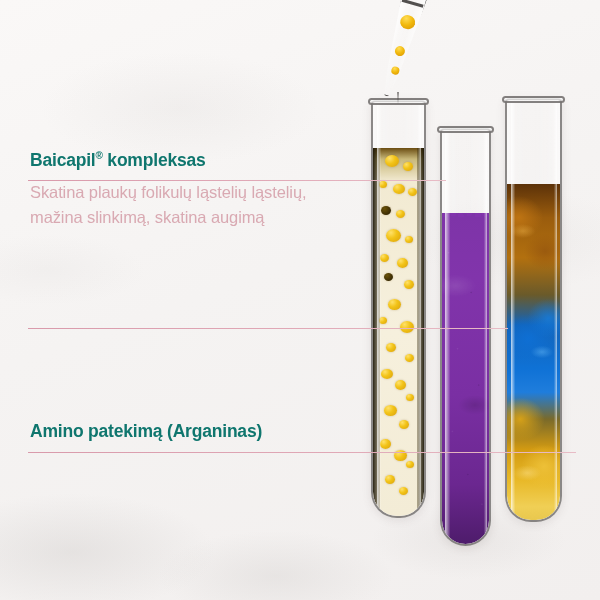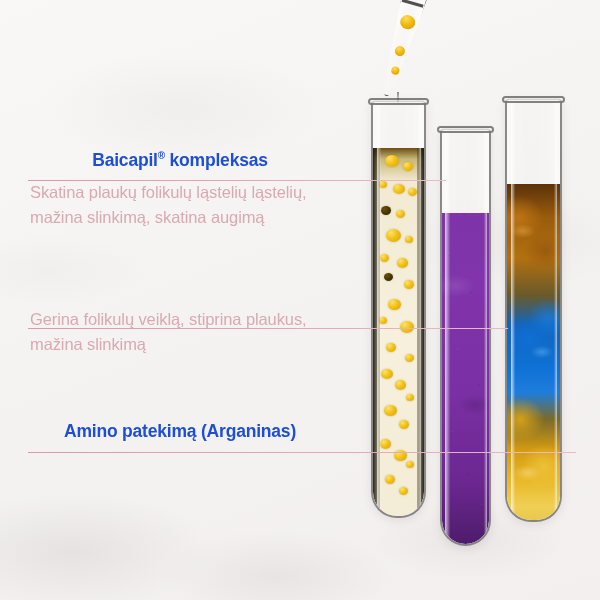--- a/index.html
+++ b/index.html
@@ -33,21 +33,21 @@
     color:#d98b9d;
   }
 
   .ing-block{ position:absolute; left:30px; width:300px; }
   #block-0{ top:150px; }
   #block-1{ top:298px; }
   #block-2{ top:421px; }
 
   .ing-heading{
     font-size:17.5px; font-weight:bold; letter-spacing:-.2px;
-    color:#1d4ed8; white-space:nowrap;text-align:center;
+    color:#0f766e; white-space:nowrap;
   }
   .ing-heading sup{ font-size:10px; vertical-align:super; }
 
   .ing-body{
     margin-top:9px;
     font-size:16.5px; line-height:25px; font-weight:400;
     color:#d9a9b2; letter-spacing:-.1px;
   }
 
   
@@ -215,21 +215,20 @@
 
 
   <div class="ing-block" id="block-0">
     <div class="ing-heading">
       <span>Baicapil<sup>®</sup> kompleksas</span>
     </div>
     <div class="ing-body">Skatina plaukų folikulų ląstelių ląstelių, mažina slinkimą, skatina augimą</div>
   </div>
 
   <div class="ing-block" id="block-1">
-    <div class="ing-body">Gerina folikulų veiklą, stiprina plaukus, mažina slinkimą</div>
   </div>
 
   <div class="ing-block" id="block-2">
     <div class="ing-heading">
       <span>Amino patekimą (Arganinas)</span>
     </div>
   </div>
 
   <div class="connector" id="connector-0"></div>
   <div class="connector" id="connector-1"></div>

